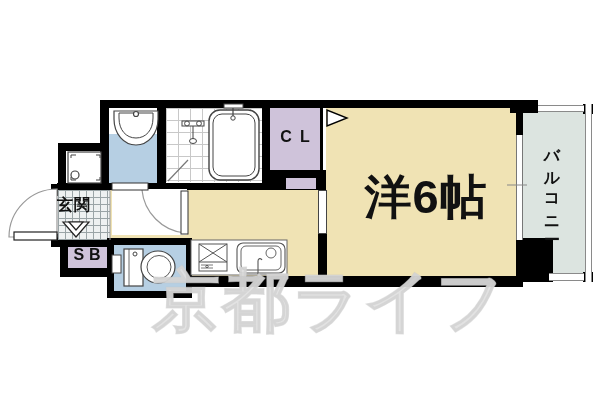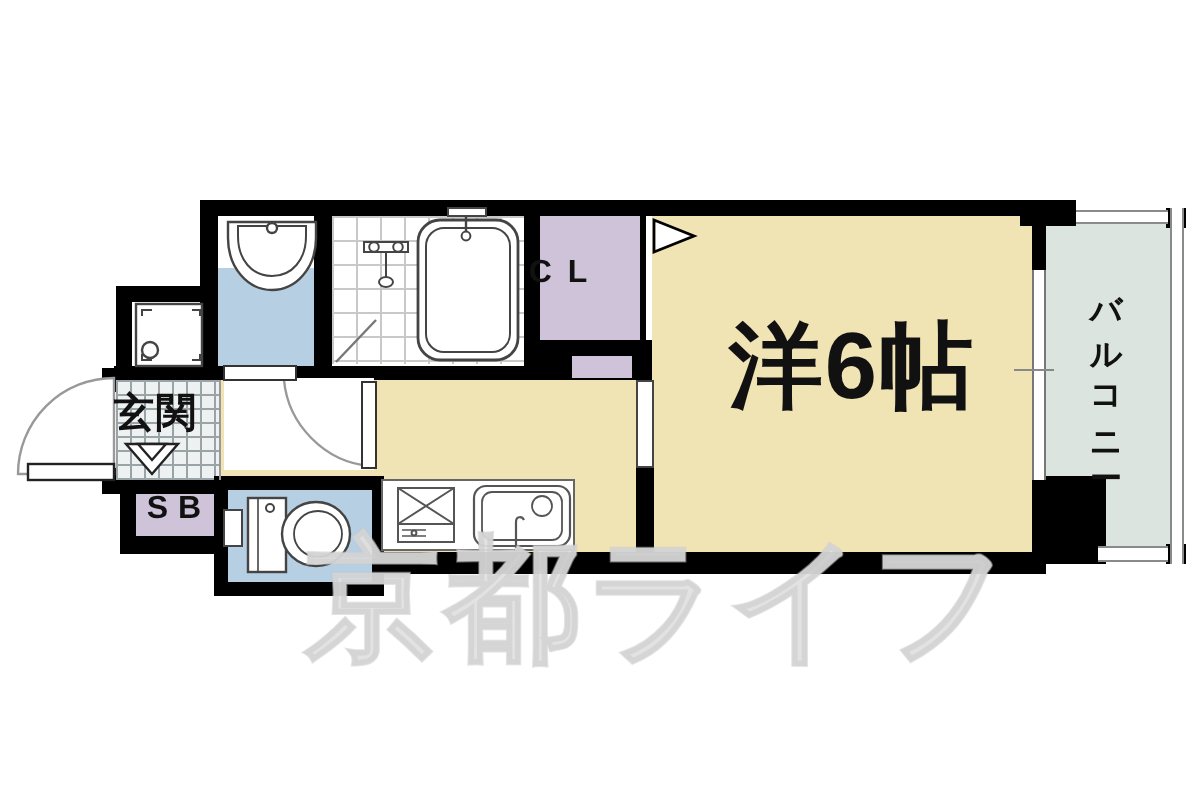--- a/index.html
+++ b/index.html
@@ -12,24 +12,24 @@
     background-image:repeating-linear-gradient(#c8c8c8 0 1px,transparent 1px 12px),
                      repeating-linear-gradient(90deg,#c8c8c8 0 1px,transparent 1px 12px);}
   .tile-genkan{background-color:#eef1f1;
     background-image:repeating-linear-gradient(#9aa4a6 0 1px,transparent 1px 7px),
                      repeating-linear-gradient(90deg,#9aa4a6 0 1px,transparent 1px 7px);}
   .rail-h{position:absolute;background:#fff;border-top:1px solid #8a8a8a;border-bottom:1px solid #8a8a8a;box-sizing:border-box;}
   .rail-v{position:absolute;background:#fff;border-left:1px solid #8a8a8a;border-right:1px solid #8a8a8a;box-sizing:border-box;}
   .win-v{position:absolute;background:#fff;border-left:1px solid #777;border-right:1px solid #777;box-sizing:border-box;}
   .leaf{position:absolute;background:#fff;border:1px solid #444;box-sizing:border-box;}
   .lbl{position:absolute;color:#111;font-weight:bold;line-height:1;white-space:nowrap;}
-  #lbl-genkan{left:57px;top:197px;width:33px;text-align:left;font-size:20px;letter-spacing:1px;}
+  #lbl-genkan{left:57px;top:197px;width:33px;text-align:left;font-size:16px;letter-spacing:1px;}
   #lbl-sb{left:66px;top:247px;width:42px;text-align:center;font-size:16px;letter-spacing:5px;text-indent:5px;}
-  #lbl-cl{left:252px;top:129px;width:54px;text-align:center;font-size:16px;letter-spacing:8px;text-indent:8px;}
-  #lbl-main{left:336px;top:159px;width:180px;text-align:center;font-size:47px;font-weight:600;letter-spacing:1px;}
+  #lbl-cl{left:268px;top:129px;width:54px;text-align:center;font-size:16px;letter-spacing:8px;text-indent:8px;}
+  #lbl-main{left:336px;top:173px;width:180px;text-align:center;font-size:47px;font-weight:600;letter-spacing:1px;}
   #lbl-balcony{left:544px;top:137px;font-size:16px;font-weight:600;letter-spacing:5px;
                writing-mode:vertical-rl;text-orientation:mixed;}
   #watermark{left:152px;top:260px;font-size:68px;font-weight:bold;letter-spacing:2px;
              color:rgba(223,223,223,0.92);-webkit-text-stroke:1px rgba(200,200,200,0.5);
              z-index:60;position:absolute;line-height:1.2;}
   svg{position:absolute;left:0;top:0;z-index:30;pointer-events:none;}
   .lbl{z-index:40;}
 </style>
 </head>
 <body>

